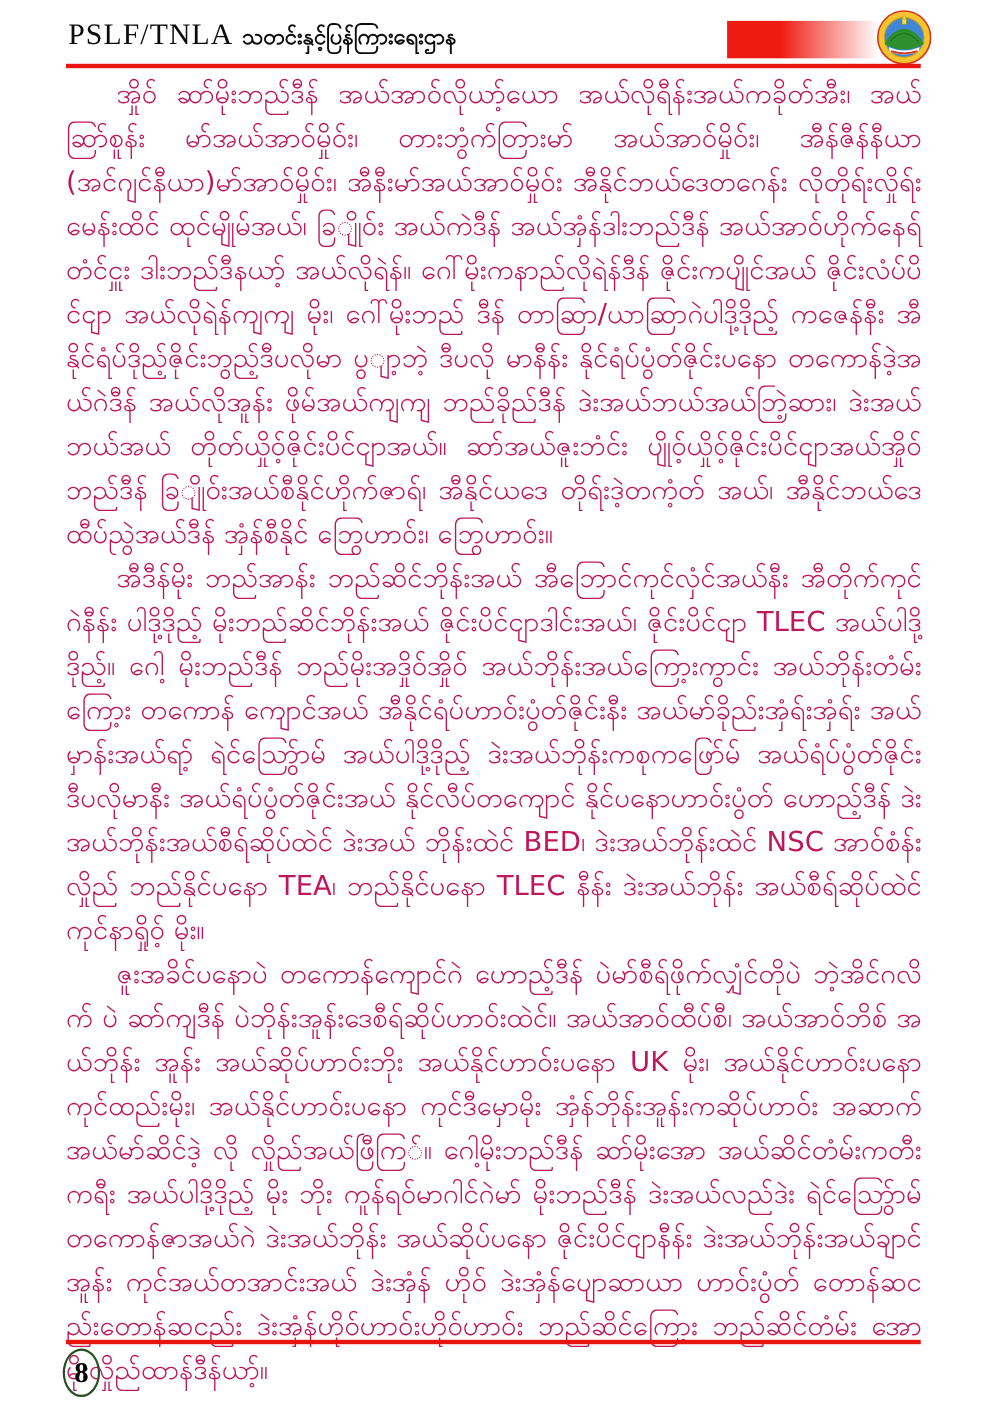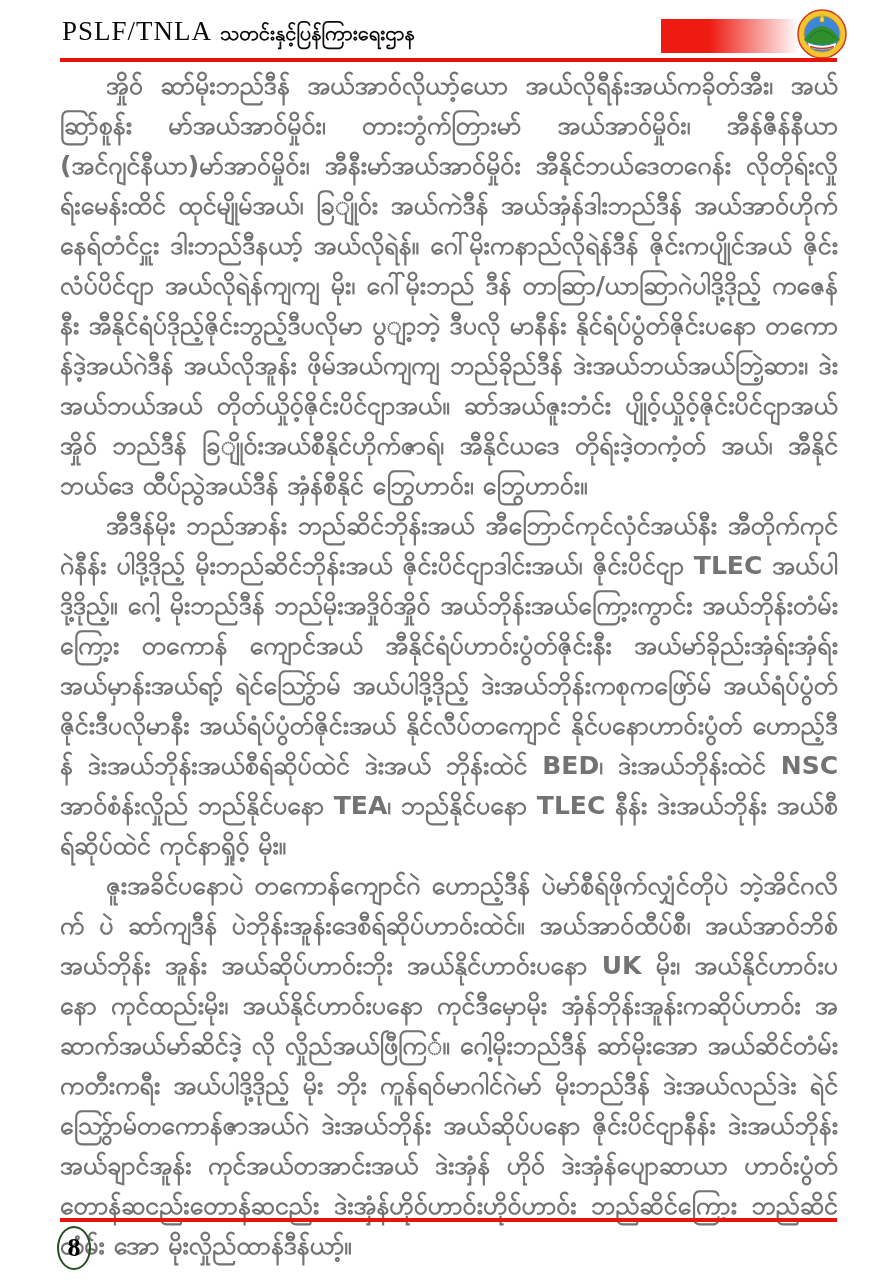--- a/index.html
+++ b/index.html
@@ -49,22 +49,21 @@
     background:#e8140e;
   }
   .rule-top{top:58px;}
   .rule-bottom{top:1218px;}
   
   .content{
     position:absolute;left:60px;top:66px;width:778px;
     font-size:25px;
     line-height:40px;
     text-align:justify;
-    color:#737373;
-    font-weight:bold;
+    color:#be185d;
   }
   .content p{
     margin:0;
     text-indent:46px;
   }
   
   .page-number{
     position:absolute;left:57px;top:1226px;
     width:34px;height:44px;
     border:2px solid #274e22;

